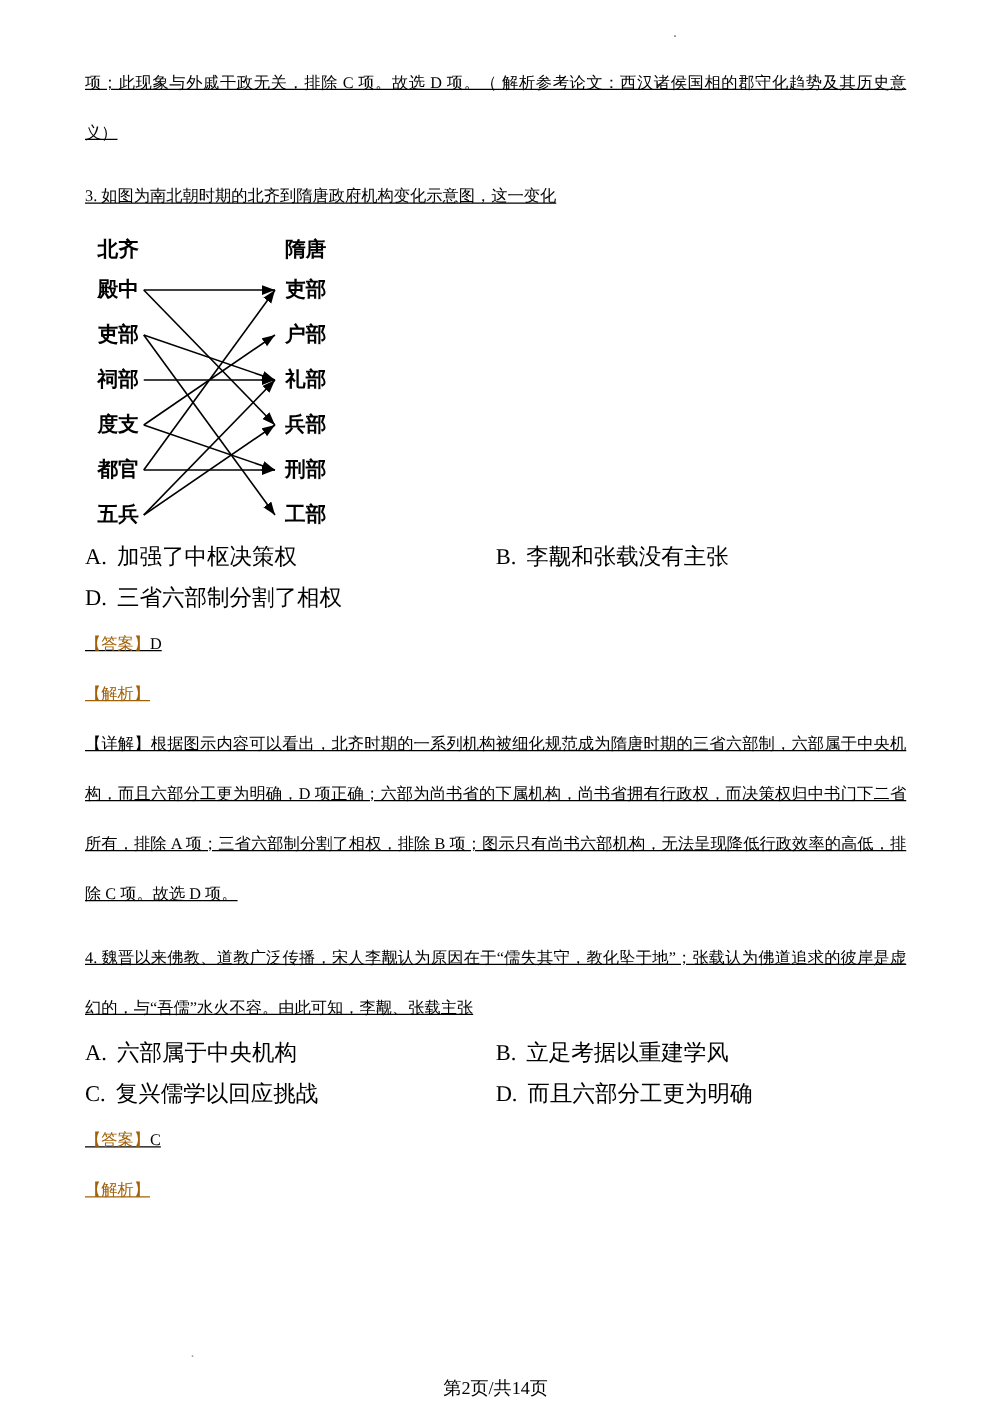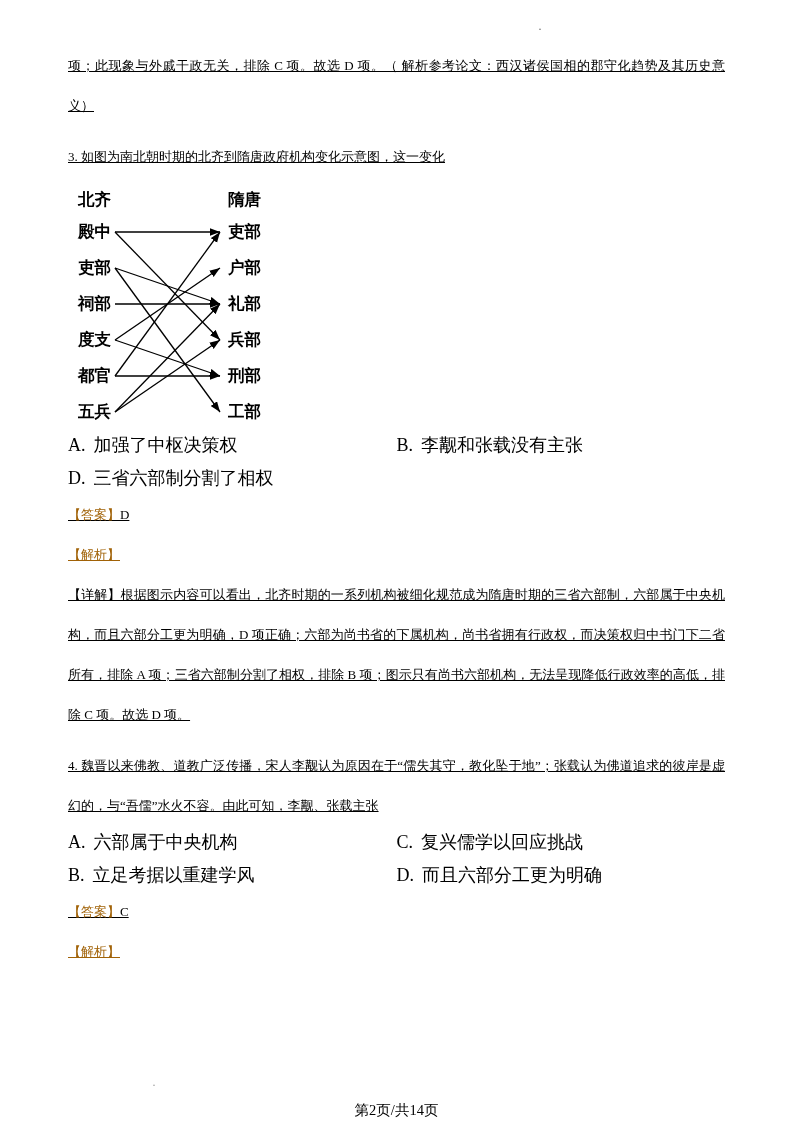--- a/index.html
+++ b/index.html
@@ -120,24 +120,24 @@
     </div>
 
     <div class="q-block">
       <p class="body stem">4. 魏晋以来佛教、道教广泛传播，宋人李觏认为原因在于“儒失其守，教化坠于地”；张载认为佛道追求的彼岸是虚幻的，与“吾儒”水火不容。由此可知，李觏、张载主张</p>
 
       <div class="options">
         <div class="option">
           <span class="opt-label">A.</span><span class="opt-text">六部属于中央机构</span>
         </div>
         <div class="option">
-          <span class="opt-label">C.</span><span class="opt-text">复兴儒学以回应挑战</span>
+          <span class="opt-label">B.</span><span class="opt-text">立足考据以重建学风</span>
         </div>
         <div class="option">
-          <span class="opt-label">B.</span><span class="opt-text">立足考据以重建学风</span>
+          <span class="opt-label">C.</span><span class="opt-text">复兴儒学以回应挑战</span>
         </div>
         <div class="option">
           <span class="opt-label">D.</span><span class="opt-text">而且六部分工更为明确</span>
         </div>
       </div>
 
       <p class="body"><span class="accent">【答案】</span><span>C</span></p>
       <p class="body accent">【解析】</p>
     </div>
 

